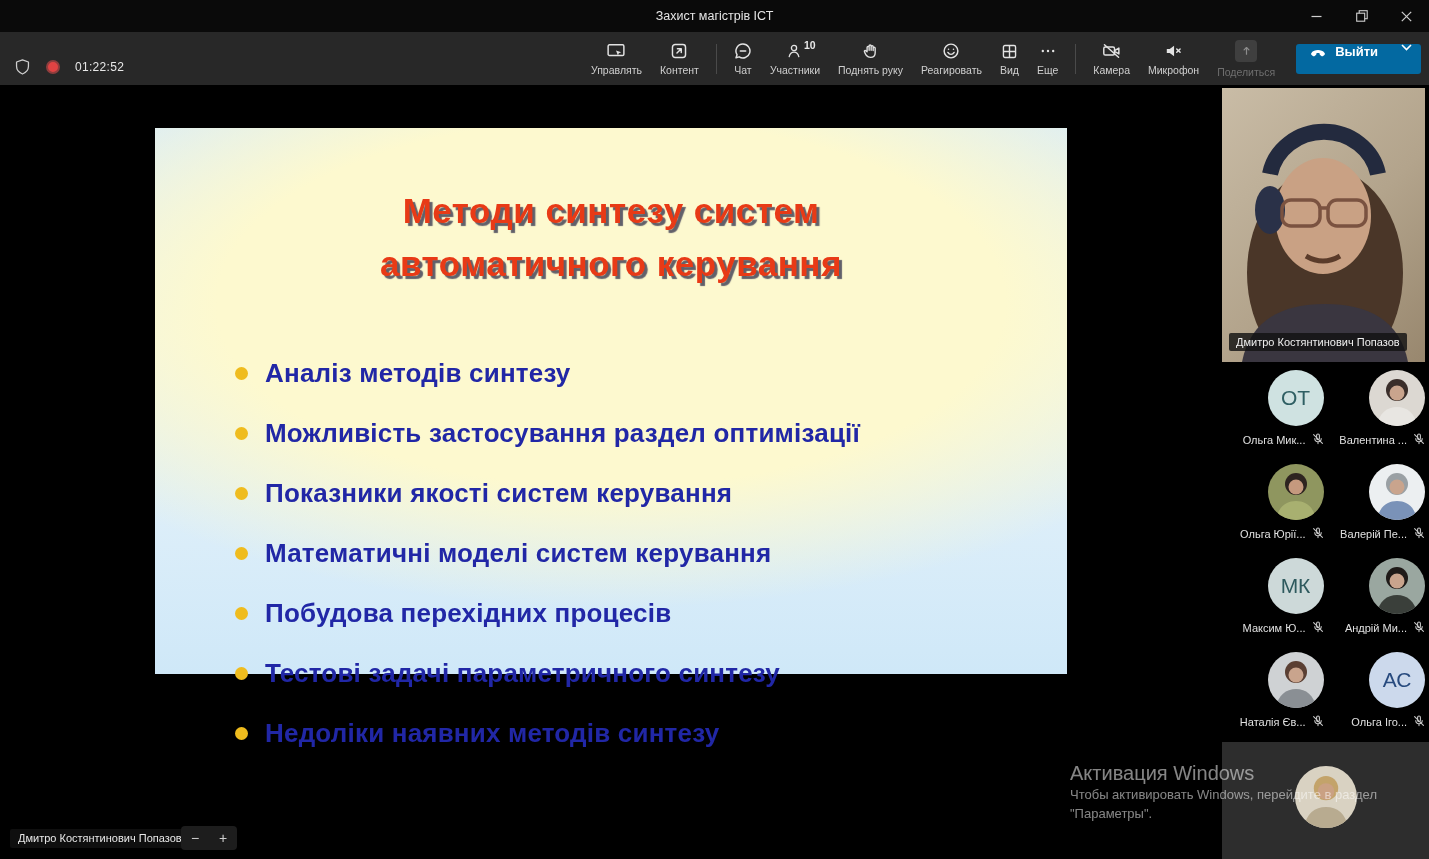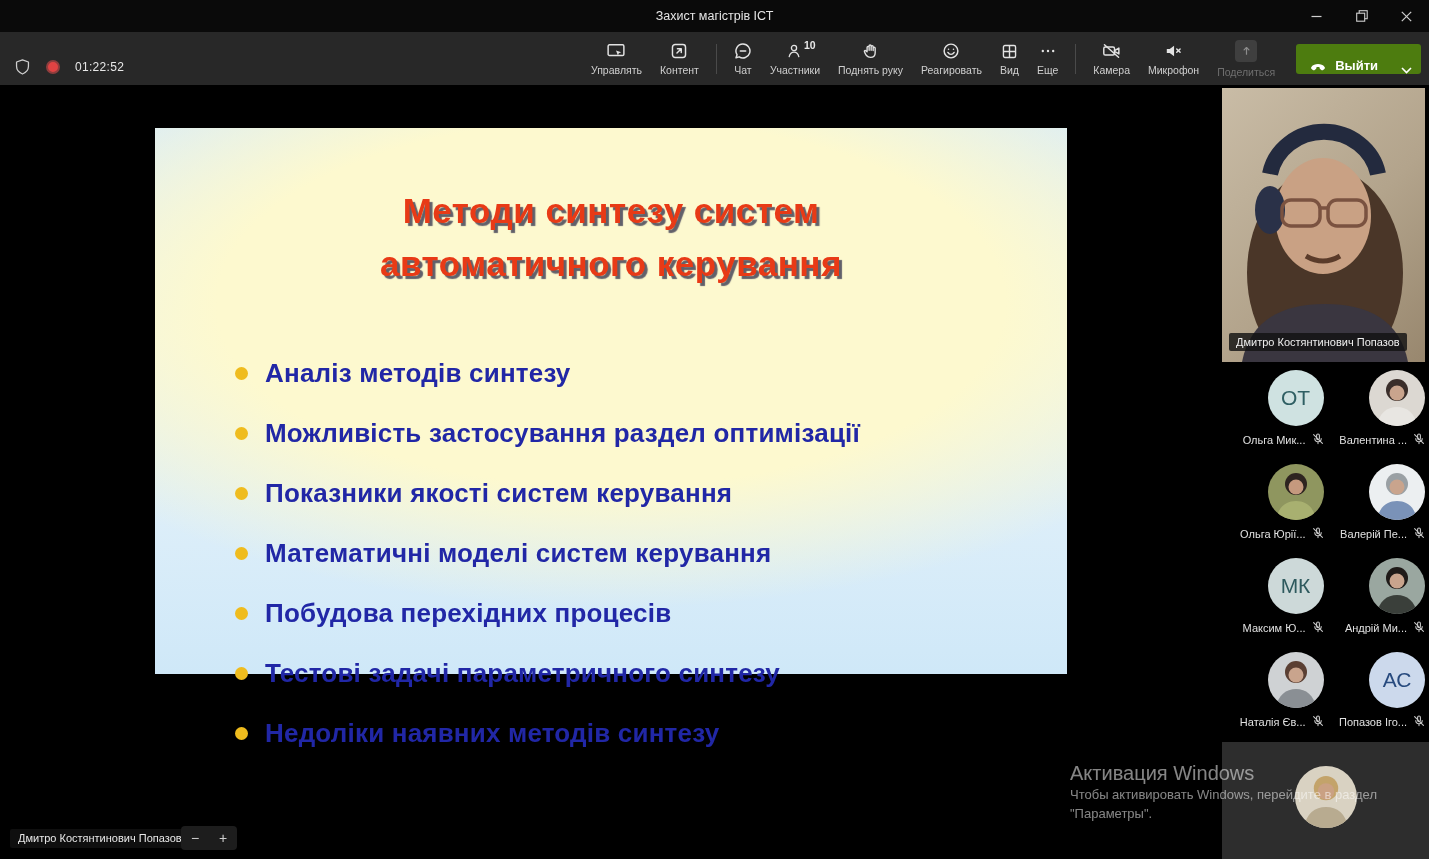--- a/index.html
+++ b/index.html
@@ -20,21 +20,21 @@
   .rec-dot { width:14px; height:14px; border-radius:50%; border:2px solid #8f3d3d; background:#e04343; }
   .tb-right { position:absolute; right:8px; top:0; height:53px; display:flex; align-items:center; }
   .tbtn { display:flex; flex-direction:column; align-items:center; justify-content:center; gap:4px; padding:0 9px; height:53px; color:#cfcfcf; font-size:10.5px; white-space:nowrap; cursor:default; }
   .tbtn .ic { height:19px; display:flex; align-items:flex-end; position:relative; }
   .tbtn svg { stroke:#e3e3e3; fill:none; stroke-width:1.3; stroke-linecap:round; stroke-linejoin:round; }
   .tb-div { width:1px; height:30px; background:#4a4a4a; margin:0 8px; }
   .count { position:absolute; left:17px; top:-2px; font-size:10.5px; font-weight:bold; color:#e8e8e8; }
   .tbtn.disabled { color:#6f6f6f; }
   .share-tile { width:22px; height:22px; background:#3f3f3f; border-radius:4px; display:flex; align-items:center; justify-content:center; }
   .share-tile svg { stroke:#8d8d8d; }
-  .leave { display:flex; align-items:flex-end; background:#4d7c0f; border-radius:3px; height:30px; margin-left:12px; overflow:hidden; }
+  .leave { display:flex; align-items:flex-start; background:#0369a1; border-radius:3px; height:30px; margin-left:12px; overflow:hidden; }
   .leave-main { display:flex; align-items:center; gap:8px; padding:0 13px; color:#fff; font-size:13px; font-weight:bold; }
   .leave-sep { width:1px; background:rgba(255,255,255,.4); margin:4px 0; }
   .leave-chev { display:flex; align-items:center; padding:0 9px; }
   .leave svg { fill:#fff; stroke:none; }
   .leave-chev svg { fill:none; stroke:#fff; stroke-width:1.6; }
 
   
   .slide { position:absolute; left:155px; top:128px; width:912px; height:546px;
     background:
       radial-gradient(ellipse 72% 56% at 50% 32%, #fdf9cf 0 60%, rgba(253,249,207,0) 100%),
@@ -409,21 +409,21 @@
               <rect x="4.6" y="1" width="2.8" height="5.6" rx="1.4"></rect>
               <path d="M2.8 5.6a3.2 3.2 0 0 0 6.4 0M6 8.8v1.8"></path>
               <line x1="1.6" y1="1.6" x2="10.4" y2="10.4"></line>
             </svg></span>
       </div>
     </div>
 
     <div class="pcell">
       <div class="avatar av-ac">АС</div>
       <div class="pname">
-          <span>Попазов Іго...</span>
+          <span>Ольга Іго...</span>
         <span class="micoff"><svg width="12" height="12" viewBox="0 0 12 12">
               <rect x="4.6" y="1" width="2.8" height="5.6" rx="1.4"></rect>
               <path d="M2.8 5.6a3.2 3.2 0 0 0 6.4 0M6 8.8v1.8"></path>
               <line x1="1.6" y1="1.6" x2="10.4" y2="10.4"></line>
             </svg></span>
       </div>
     </div>
   </div>
 
   <div class="bpanel">

